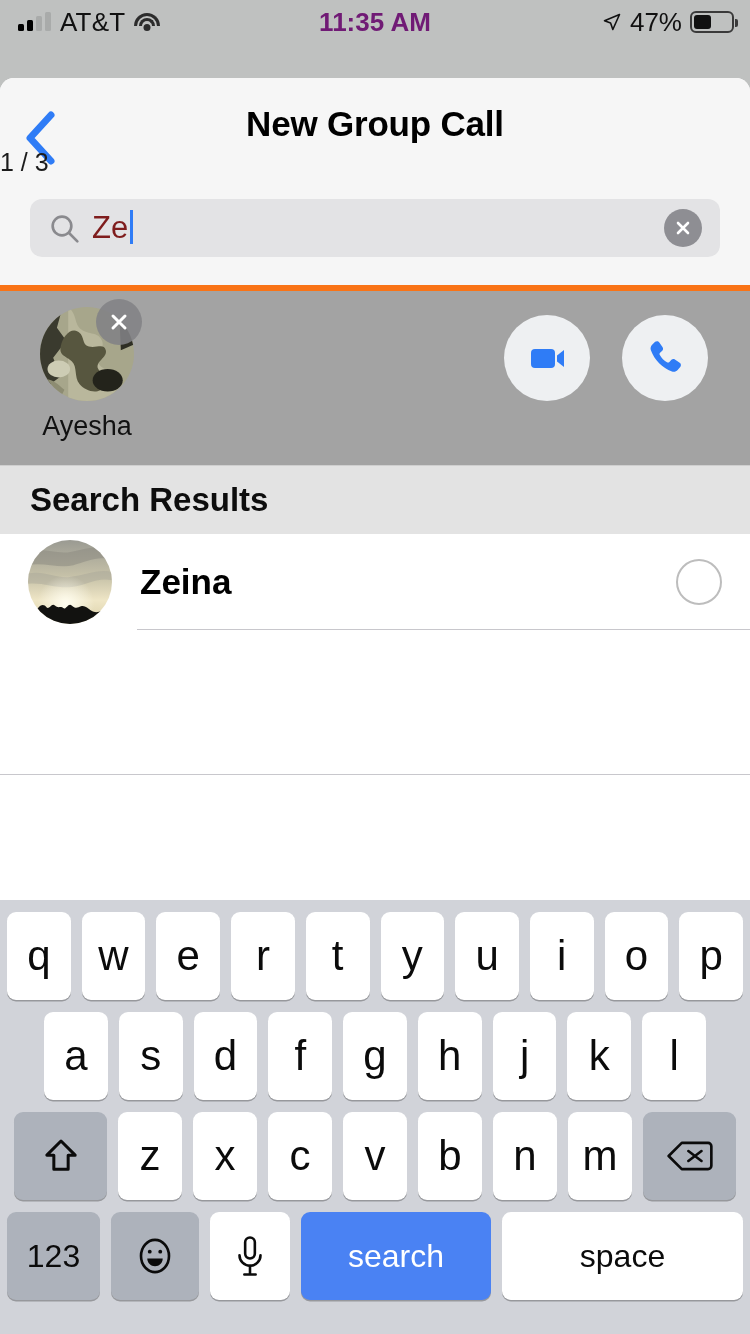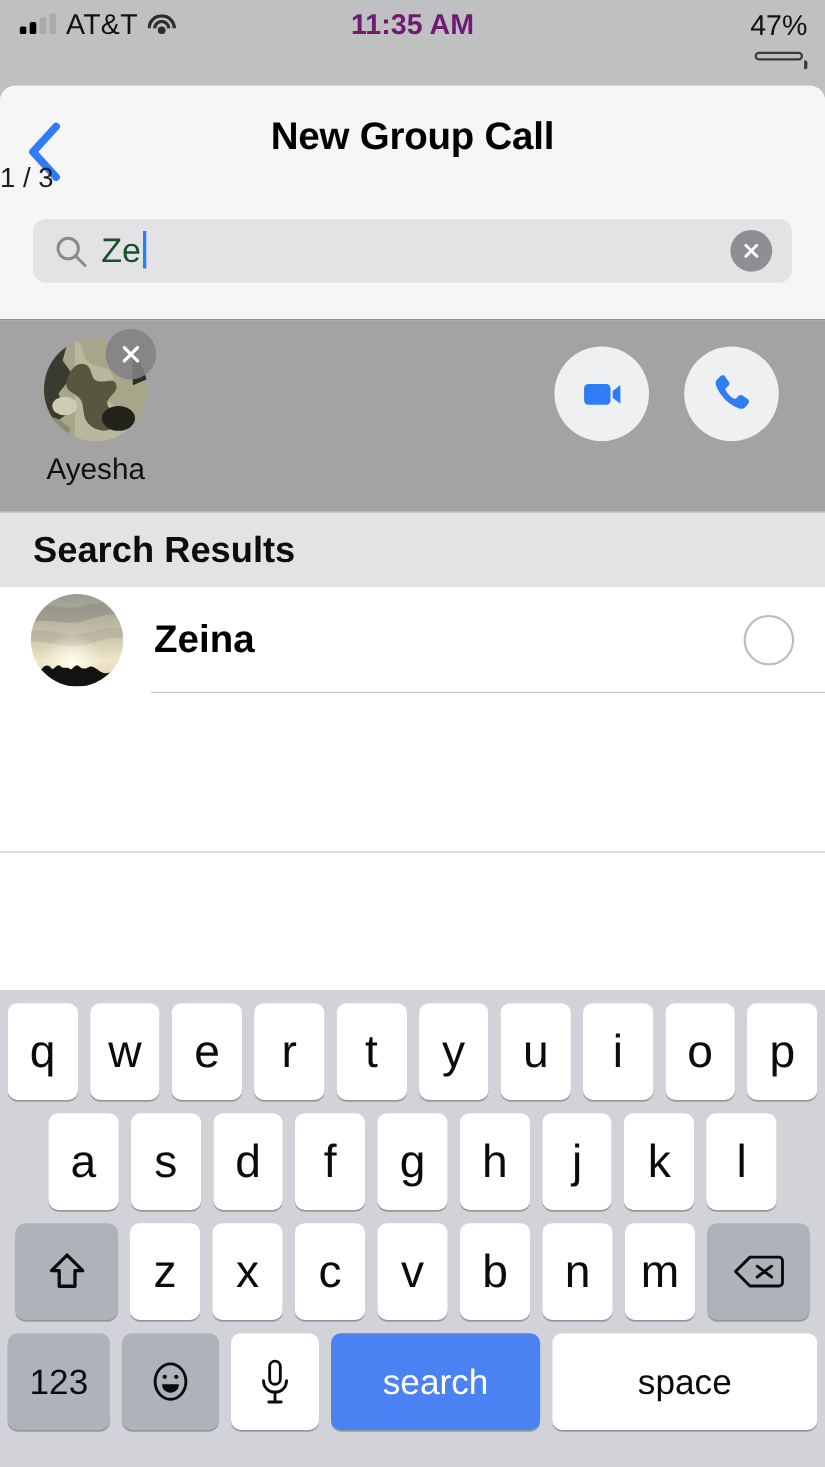--- a/index.html
+++ b/index.html
@@ -49,21 +49,21 @@
     width: 7px; height: 7px; top: 11px; border: none;
     background: #2c2c2c; border-radius: 50%;
   }
   .sb-time {
     position: absolute; left: 0; right: 0; top: 0; height: 44px;
     display: flex; align-items: center; justify-content: center;
     font-size: 26px; font-weight: 600; color: #701a75;
   }
   .sb-right {
     position: absolute; right: 16px; top: 0; height: 44px;
-    display: flex; align-items: center; gap: 8px; flex-direction: column;
+    display: flex; align-items: center; gap: 8px;
   }
   .loc-arrow { width: 20px; height: 20px; }
   .batt-pct { font-size: 26px; color: #111; }
   .battery {
     position: relative; width: 44px; height: 22px;
     border: 2.5px solid #3a3a3a; border-radius: 6px; padding: 2px;
   }
   .battery::after {
     content: ""; position: absolute; right: -6px; top: 6px;
     width: 3px; height: 8px; background: #3a3a3a; border-radius: 0 2px 2px 0;
@@ -96,21 +96,21 @@
   }
   .bg-icons .ic { font-size: 38px; line-height: 1; }
 
   
   .sheet {
     position: absolute; left: 0; top: 78px; width: 750px; height: 1256px;
     background: #fff; border-radius: 14px 14px 0 0; overflow: hidden;
   }
   .sheet-head {
     position: relative; height: 213px; background: #f6f6f6;
-    border-bottom: 1px solid #f97316;
+    border-bottom: 6px solid #f97316;
   }
   .back-chevron {
     position: absolute; left: 12px; top: 32px;
     width: 56px; height: 56px;
     display: flex; align-items: center; justify-content: center;
     cursor: pointer;
   }
   .back-chevron svg { display: block; }
   .sheet-title {
     position: absolute; left: 0; right: 0; top: 26px;
@@ -122,21 +122,21 @@
     text-align: left; font-size: 25px; color: #1c1c1c;
   }
   .searchbar {
     position: absolute; left: 30px; top: 121px;
     width: 690px; height: 58px;
     background: #e3e3e5; border-radius: 12px;
     display: flex; align-items: center; padding: 0 18px;
   }
   .search-icon { width: 32px; height: 32px; flex: 0 0 auto; margin-right: 12px; }
   .search-val {
-    font-size: 31px; color: #14532d; position: relative; white-space: pre;
+    font-size: 31px; color: #7f1d1d; position: relative; white-space: pre;
   }
   .caret {
     display: inline-block; width: 3px; height: 34px;
     background: #2f7cf6; vertical-align: -6px; margin-left: 2px;
   }
   .clear-btn {
     margin-left: auto; width: 38px; height: 38px; border-radius: 50%;
     background: #8e8e93; display: flex; align-items: center; justify-content: center;
     cursor: pointer;
   }

